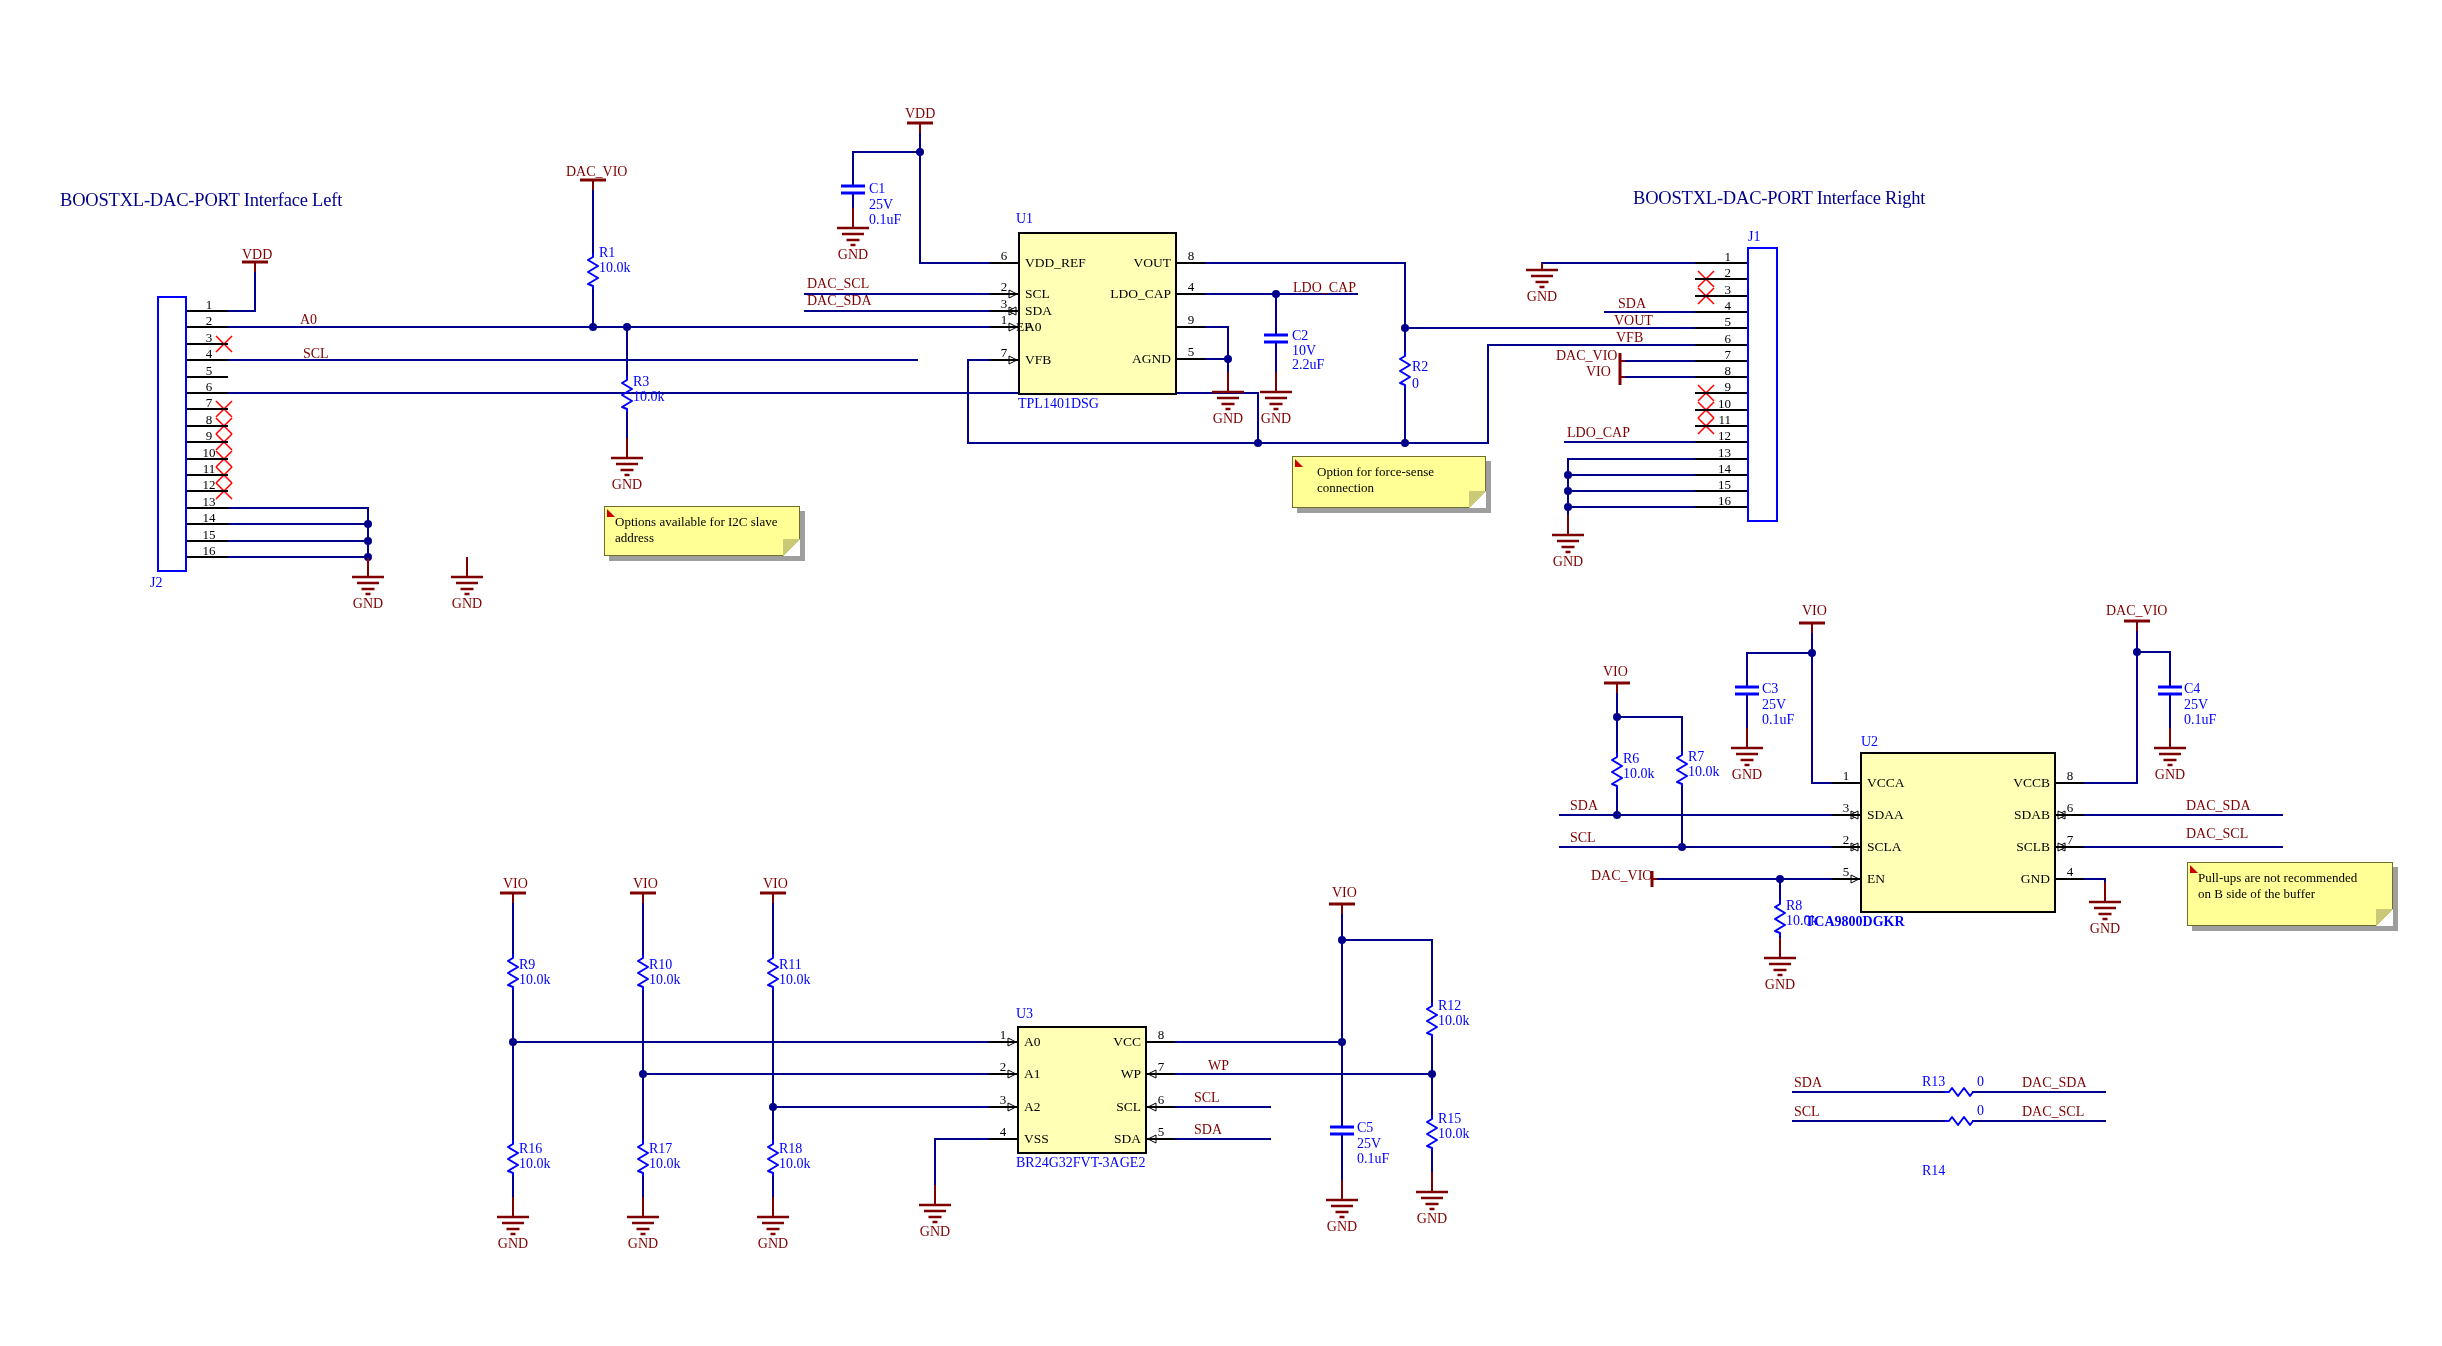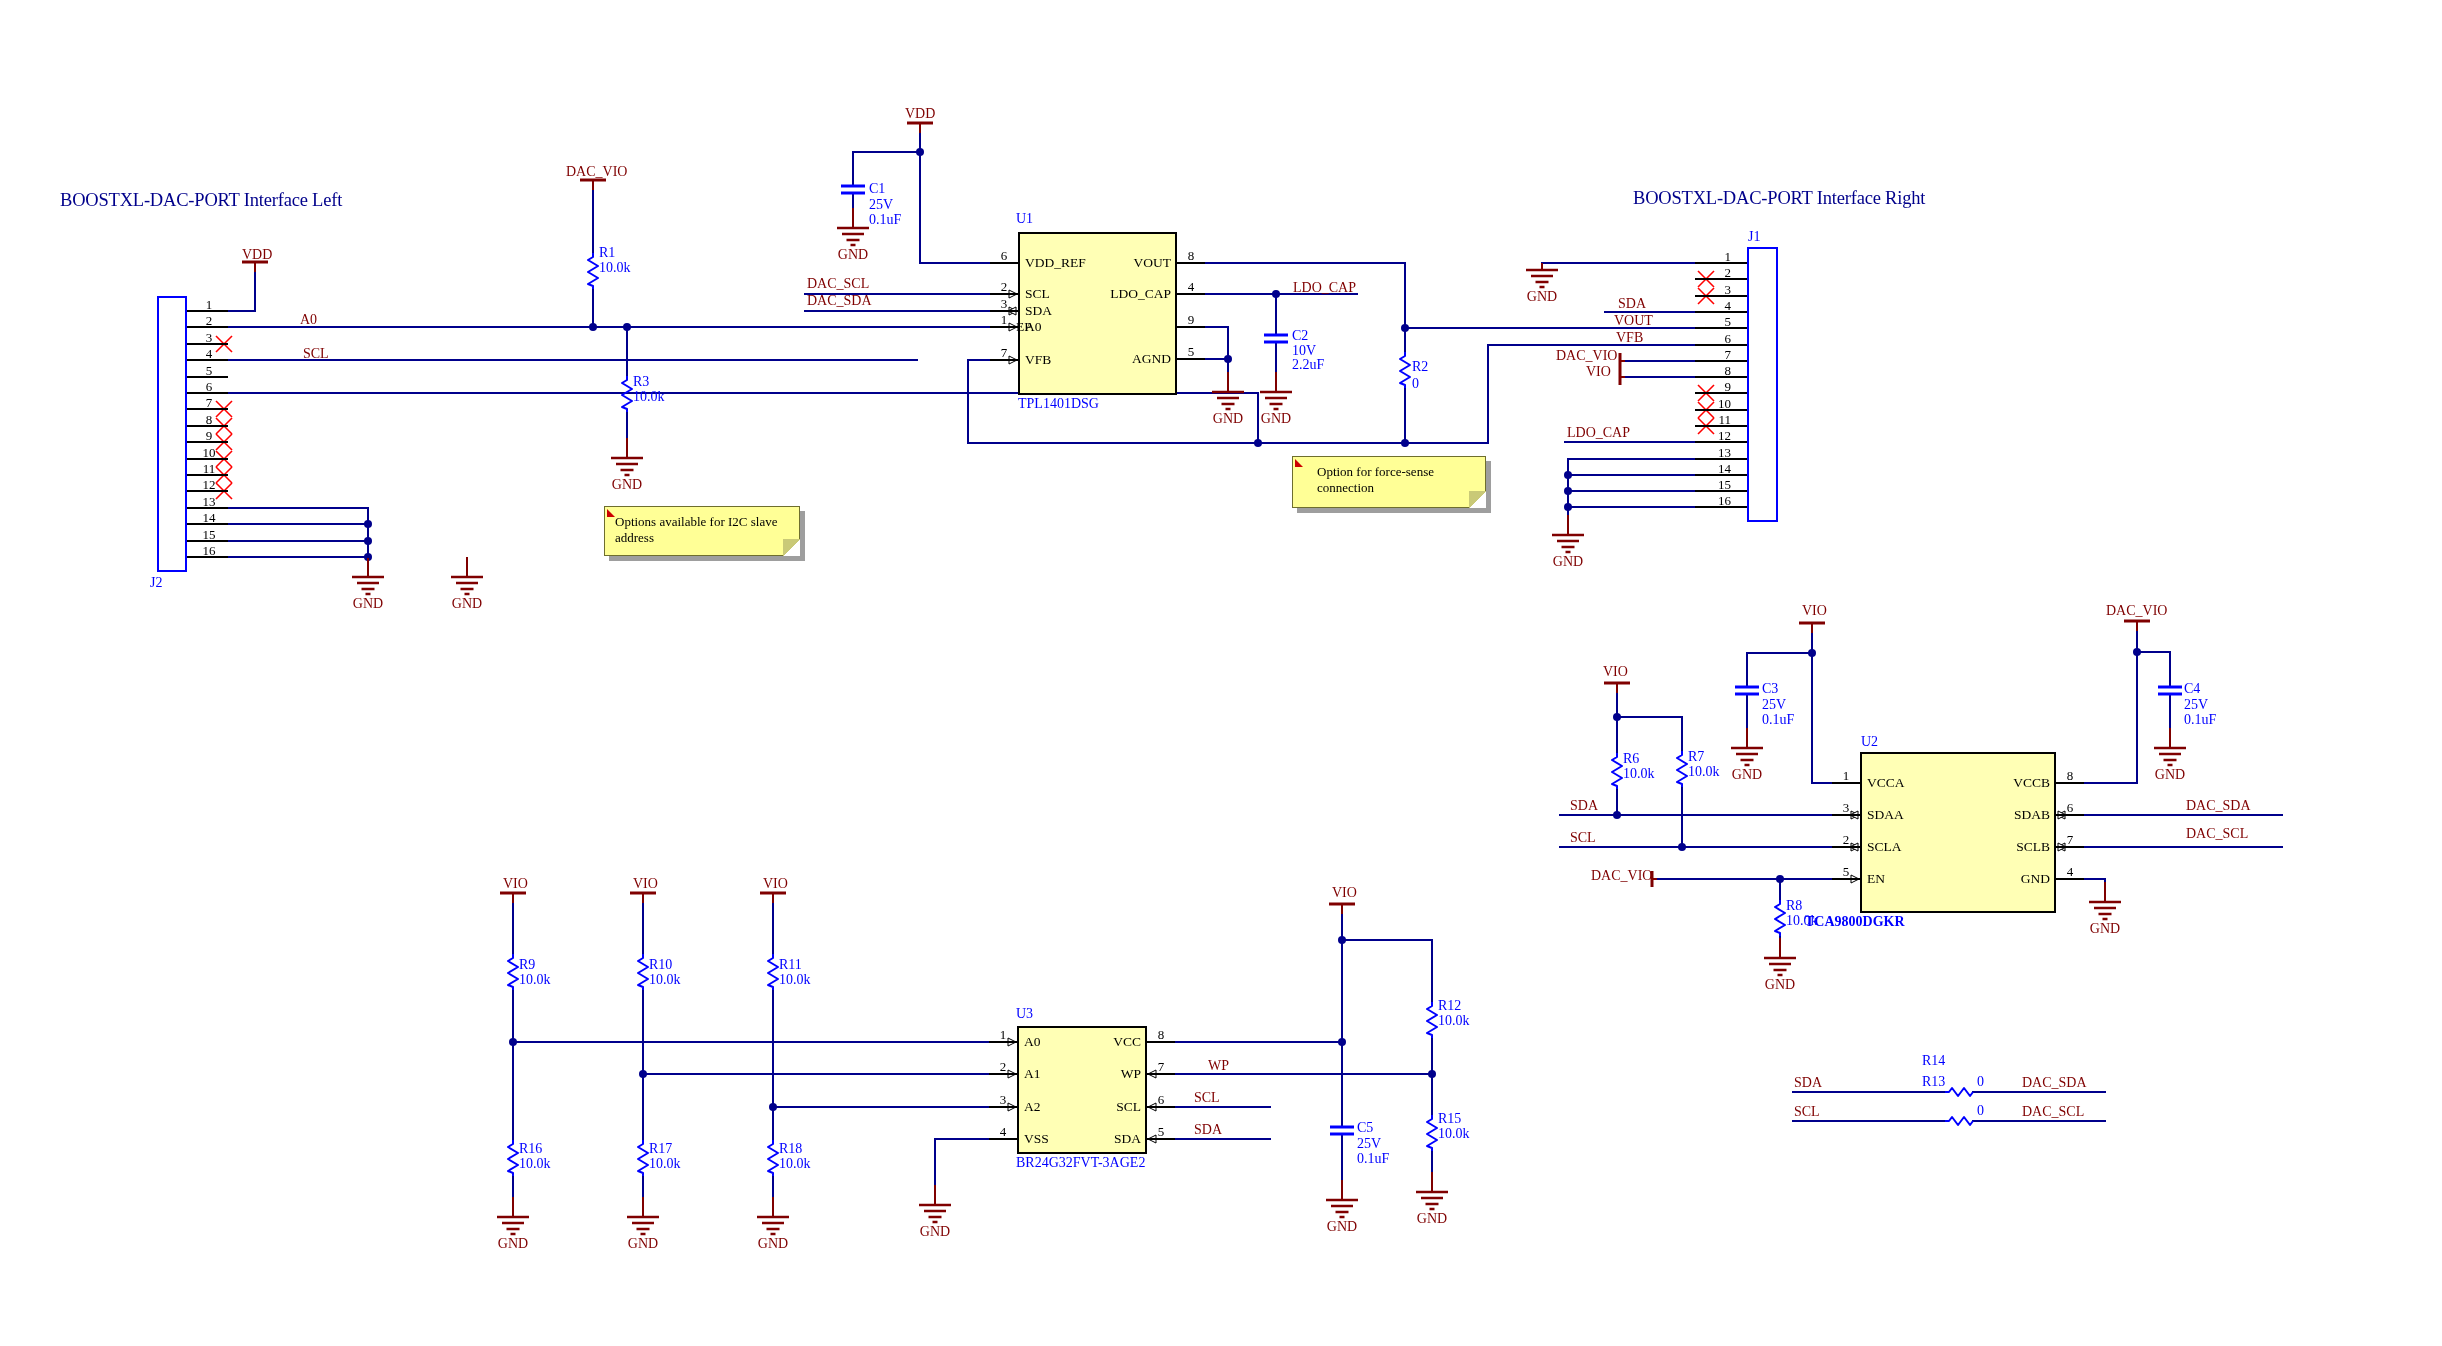--- a/index.html
+++ b/index.html
@@ -445,20 +445,26 @@
   </div>
 
   <div class="note" style="left:1292px;top:456px;width:194px;height:52px;padding-left:24px;">
     <span class="warn-tri"></span>
     <div class="nl">Option for force-sense</div>
     <div class="nl">connection</div>
     <span class="fold"></span>
   </div>
 
 
+  <div class="note" style="left:2187px;top:862px;width:206px;height:64px;">
+    <span class="warn-tri"></span>
+    <div class="nl">Pull-ups are not recommended</div>
+    <div class="nl">on B side of the buffer</div>
+    <span class="fold"></span>
+  </div>
 <div class="lab n" style="left: 346px; top: 597px; width: 44px; text-align: center;">GND</div>
     <div class="lab n" style="left: 445px; top: 597px; width: 44px; text-align: center;">GND</div>
     <div class="lab n" style="left: 605px; top: 478px; width: 44px; text-align: center;">GND</div>
     <div class="lab n" style="left: 831px; top: 248px; width: 44px; text-align: center;">GND</div>
     <div class="lab n" style="left: 1206px; top: 412px; width: 44px; text-align: center;">GND</div>
     <div class="lab n" style="left: 1254px; top: 412px; width: 44px; text-align: center;">GND</div>
     <div class="lab n" style="left: 1520px; top: 290px; width: 44px; text-align: center;">GND</div>
     <div class="lab n" style="left: 1546px; top: 555px; width: 44px; text-align: center;">GND</div>
     <div class="lab n" style="left: 1725px; top: 768px; width: 44px; text-align: center;">GND</div>
     <div class="lab n" style="left: 2148px; top: 768px; width: 44px; text-align: center;">GND</div>
@@ -541,21 +547,21 @@
     <div class="lab d" style="left: 649px; top: 1142px;">R17</div>
     <div class="lab d" style="left: 649px; top: 1157px;">10.0k</div>
     <div class="lab d" style="left: 779px; top: 1142px;">R18</div>
     <div class="lab d" style="left: 779px; top: 1157px;">10.0k</div>
     <div class="lab d" style="left: 1438px; top: 999px;">R12</div>
     <div class="lab d" style="left: 1438px; top: 1014px;">10.0k</div>
     <div class="lab d" style="left: 1438px; top: 1112px;">R15</div>
     <div class="lab d" style="left: 1438px; top: 1127px;">10.0k</div>
     <div class="lab d" style="left: 1922px; top: 1075px;">R13</div>
     <div class="lab d" style="left: 1977px; top: 1075px;">0</div>
-    <div class="lab d" style="left: 1922px; top: 1054px;">R14</div>
+    <div class="lab d" style="left: 1922px; top: 1164px;">R14</div>
     <div class="lab d" style="left: 1977px; top: 1104px;">0</div>
     <div class="icbox" style="left: 1018px; top: 232px; width: 159px; height: 163px;"></div>
     <div class="lab d" style="left: 1016px; top: 212px;">U1</div>
     <div class="lab d" style="left: 1018px; top: 397px;">TPL1401DSG</div>
     <div class="lab p" style="left: 991px; top: 249px; width: 26px; text-align: center;">6</div>
     <div class="pinname" style="left: 1025px; top: 255px;">VDD_REF</div>
     <div class="lab p" style="left: 991px; top: 280px; width: 26px; text-align: center;">2</div>
     <div class="pinname" style="left: 1025px; top: 286px;">SCL</div>
     <div class="lab p" style="left: 991px; top: 297px; width: 26px; text-align: center;">3</div>
     <div class="pinname" style="left: 1025px; top: 303px;">SDA</div>

